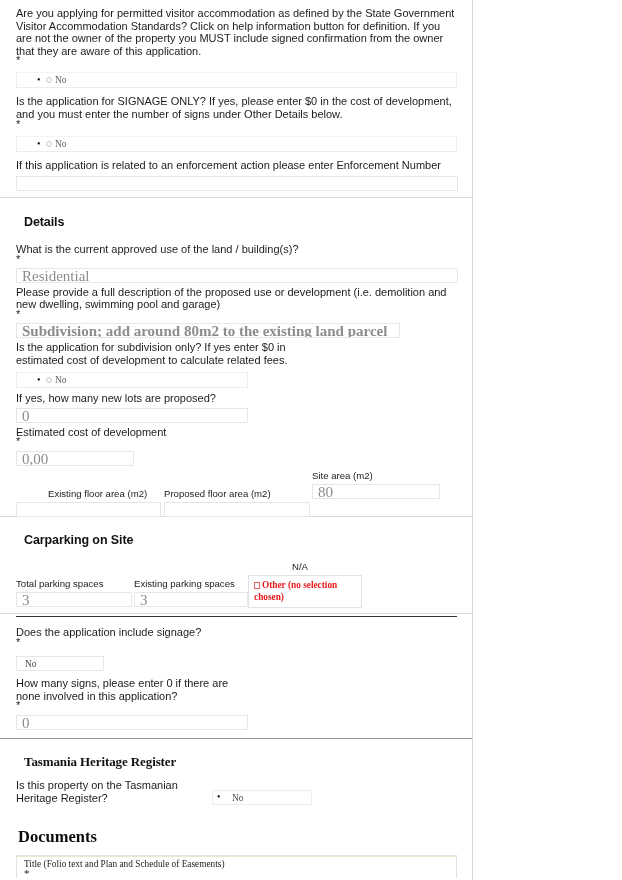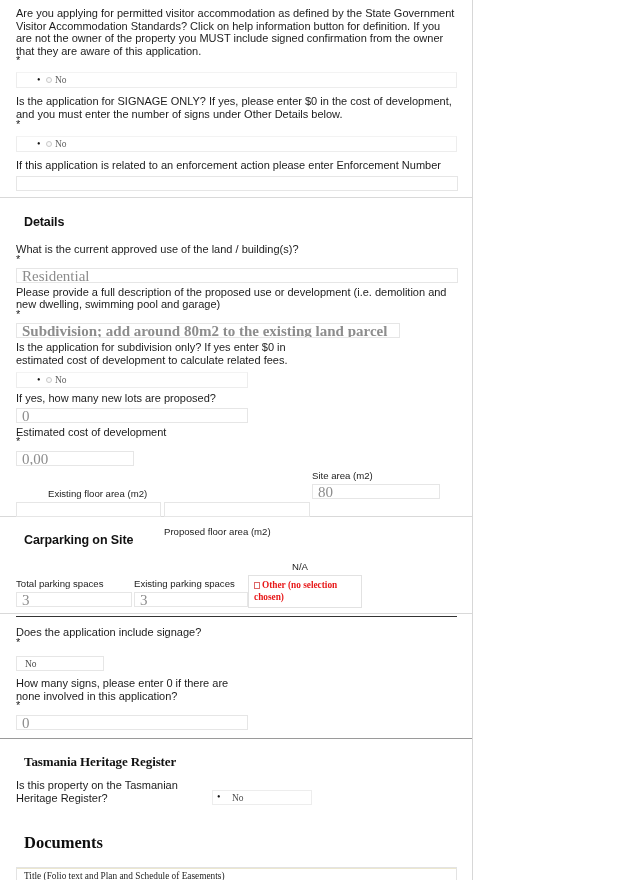--- a/index.html
+++ b/index.html
@@ -109,21 +109,21 @@
   }
   h2.sec.serif {
     font-family: "Liberation Serif", serif;
     font-size: 13px;
   }
   h2.docs {
     font-family: "Liberation Serif", serif;
     font-size: 16.5px;
     font-weight: bold;
     color: #0d0d0d;
-    margin: 8px;
+    margin: 2px;
     padding: 11px 0 6px 0;
   }
   .rule {
     border: 0;
     border-top: 1px solid #333;
     margin: 2px 0 0 0;
     height: 0;
   }
 
   
@@ -248,21 +248,21 @@
       <div style="height:4px"></div>
       <div class="inputbox filled" style="width:118px">0,00</div>
 
       <div class="row3" style="height:46px;margin-top:4px;">
         <div class="lbl" style="position:absolute;left:296px;top:0px;">Site area (m2)</div>
         <div class="inputbox filled" style="position:absolute;left:296px;top:14px;width:128px;">80</div>
 
         <div class="lbl" style="position:absolute;left:0px;top:18px;margin-left:32px;">Existing floor area (m2)</div>
         <div class="inputbox" style="position:absolute;left:0px;top:32px;width:145px;"></div>
 
-        <div class="lbl" style="position:absolute;left:148px;top:18px;margin-top:38px;">Proposed floor area (m2)</div>
+        <div class="lbl" style="position:absolute;left:148px;top:18px;">Proposed floor area (m2)</div>
         <div class="inputbox" style="position:absolute;left:148px;top:32px;width:146px;"></div>
       </div>
 
       <div style="border-top:1px solid #d9d9d9;margin:0 -15px 0 -16px;"></div>
       <h2 class="sec" style="padding-top:8px;padding-bottom:6px">Carparking on Site</h2>
 
       <div class="row3" style="height:52px;">
         <div class="lbl" style="position:absolute;left:232px;top:0px;padding-left:44px;">N/A</div>
 
         <div class="lbl" style="position:absolute;left:0px;top:17px;">Total parking spaces</div>

